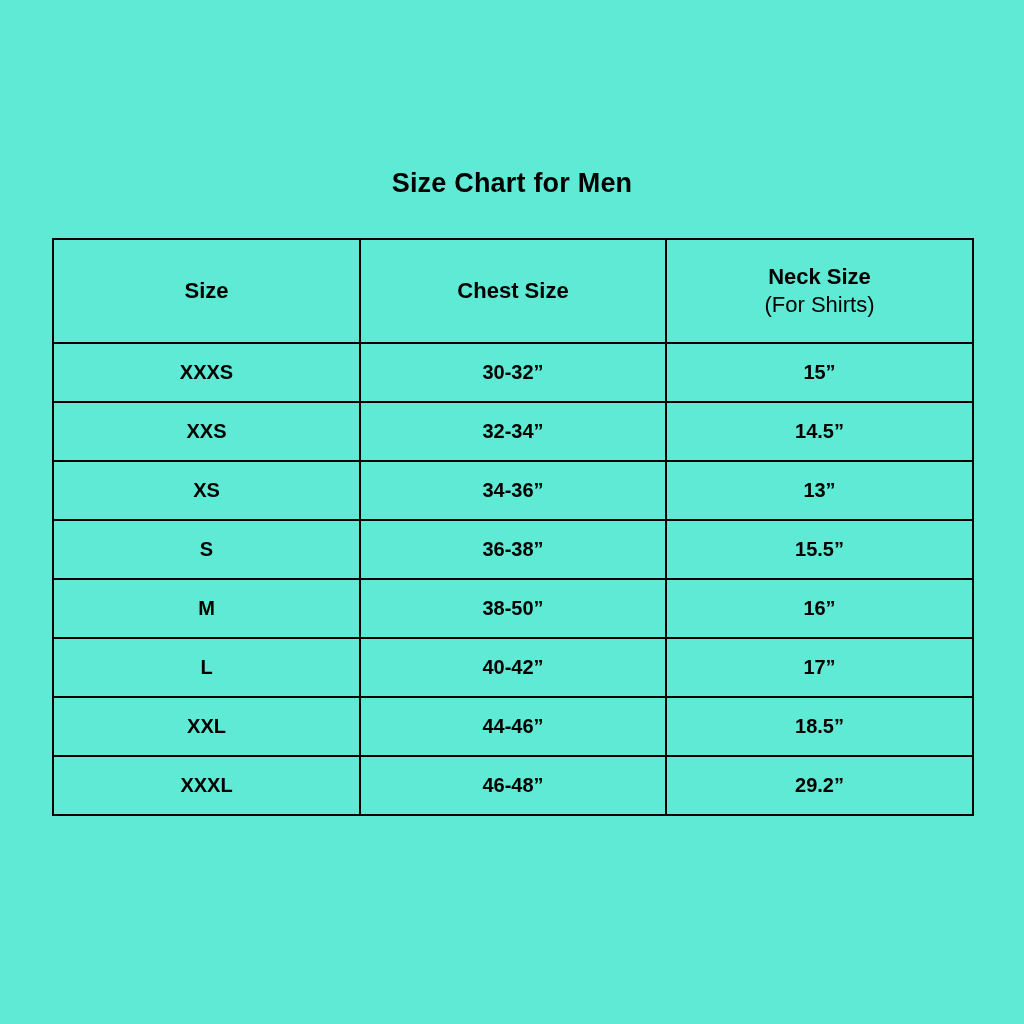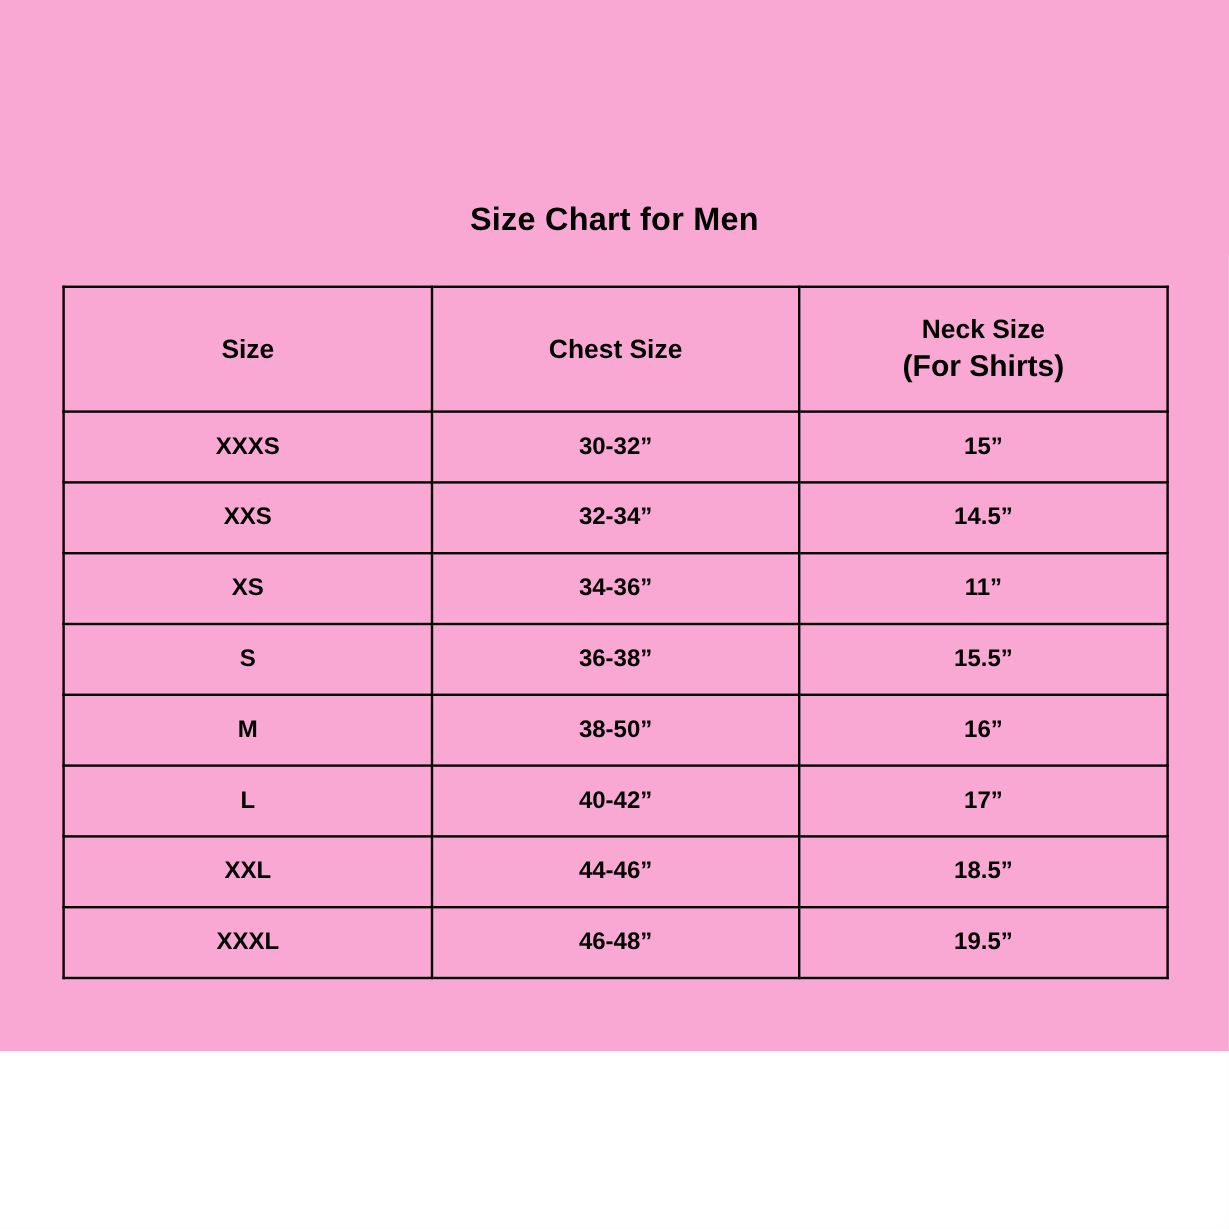--- a/index.html
+++ b/index.html
@@ -10,22 +10,22 @@
   body {
     width: 1024px;
     height: 1024px;
     font-family: "Liberation Sans", sans-serif;
     color: #000000;
     overflow: hidden;
   }
   .page {
     position: relative;
     width: 1024px;
-    height: 876px;
-    background: #f9a8d4;
+    height: 1024px;
+    background: #5eead4;
   }
   .chart-title {
     position: absolute;
     top: 168px;
     left: 0;
     width: 1024px;
     text-align: center;
     font-size: 27px;
     font-weight: bold;
     letter-spacing: 0.2px;
@@ -60,22 +60,22 @@
   table.size-table td {
     font-size: 20px;
     height: 53px;
     padding: 2px 20px;
   }
   col.c-size { width: 307px; }
   col.c-chest { width: 306px; }
   col.c-neck { width: 307px; }
   .hdr-sub {
     display: block;
-    font-size: 25px;
-    font-weight: bold;
+    font-size: 22px;
+    font-weight: normal;
   }
 </style>
 </head>
 <body>
 
 <div class="page">
 
   <div class="chart-title">Size Chart for Men</div>
 
   <div class="table-wrap">
@@ -106,21 +106,21 @@
           <td>15”</td>
         </tr>
         <tr>
           <td>XXS</td>
           <td>32-34”</td>
           <td>14.5”</td>
         </tr>
         <tr>
           <td>XS</td>
           <td>34-36”</td>
-          <td>11”</td>
+          <td>13”</td>
         </tr>
         <tr>
           <td>S</td>
           <td>36-38”</td>
           <td>15.5”</td>
         </tr>
         <tr>
           <td>M</td>
           <td>38-50”</td>
           <td>16”</td>
@@ -131,19 +131,19 @@
           <td>17”</td>
         </tr>
         <tr>
           <td>XXL</td>
           <td>44-46”</td>
           <td>18.5”</td>
         </tr>
         <tr>
           <td>XXXL</td>
           <td>46-48”</td>
-          <td>19.5”</td>
+          <td>29.2”</td>
         </tr>
       </tbody>
     </table>
   </div>
 
 </div>
 
 </body></html>

